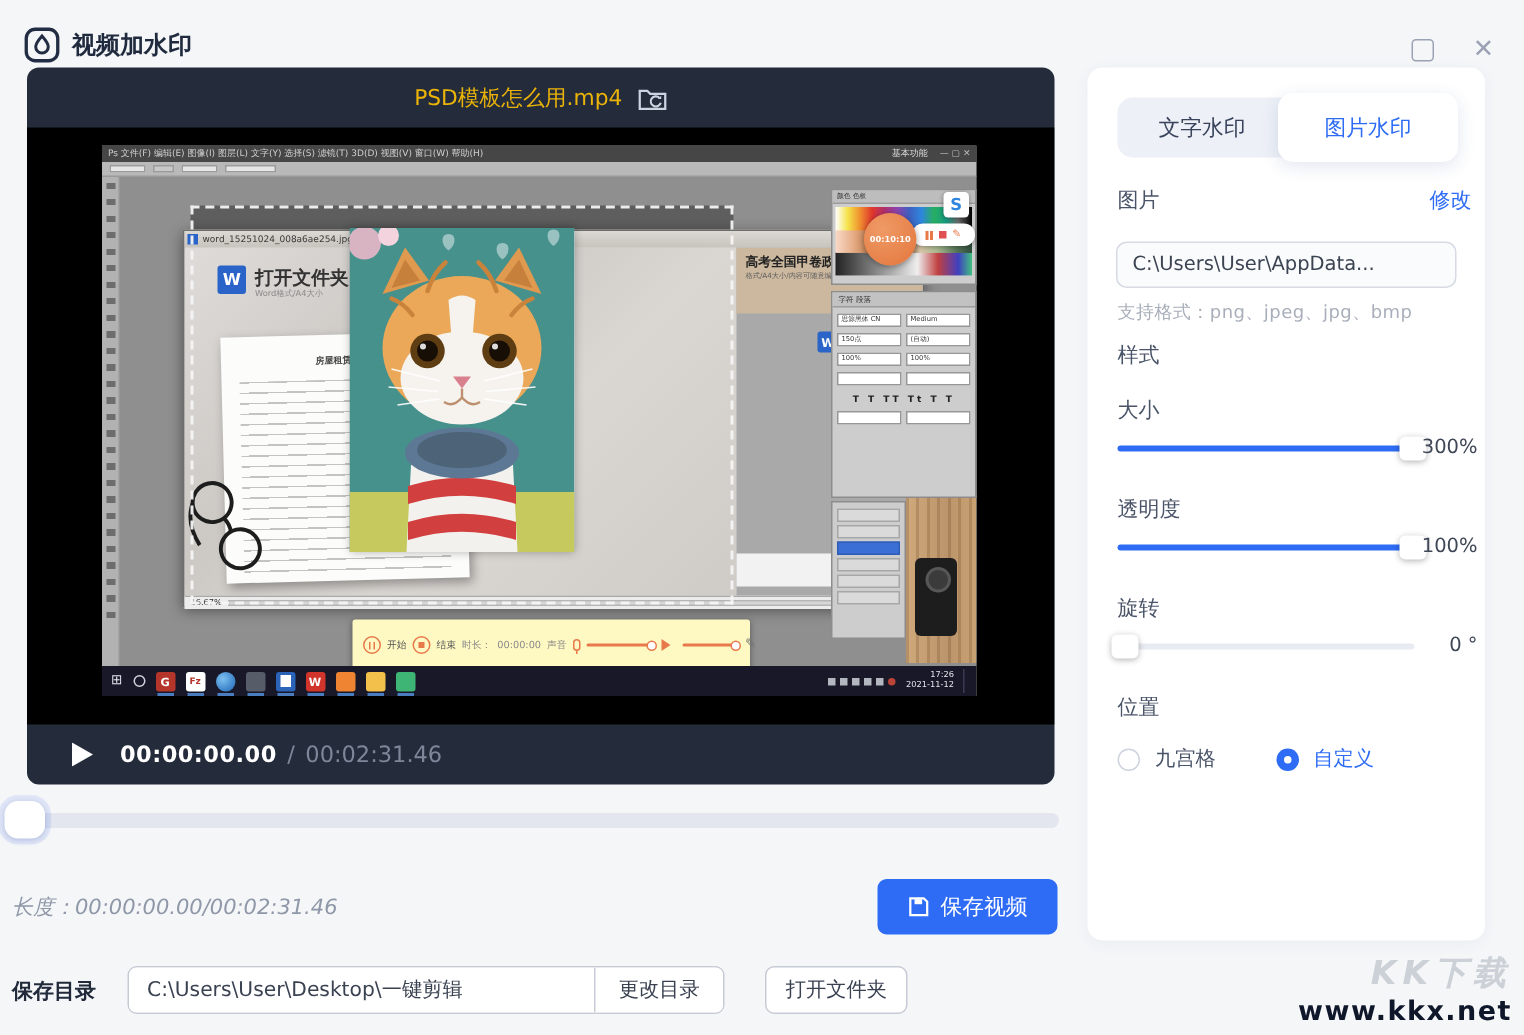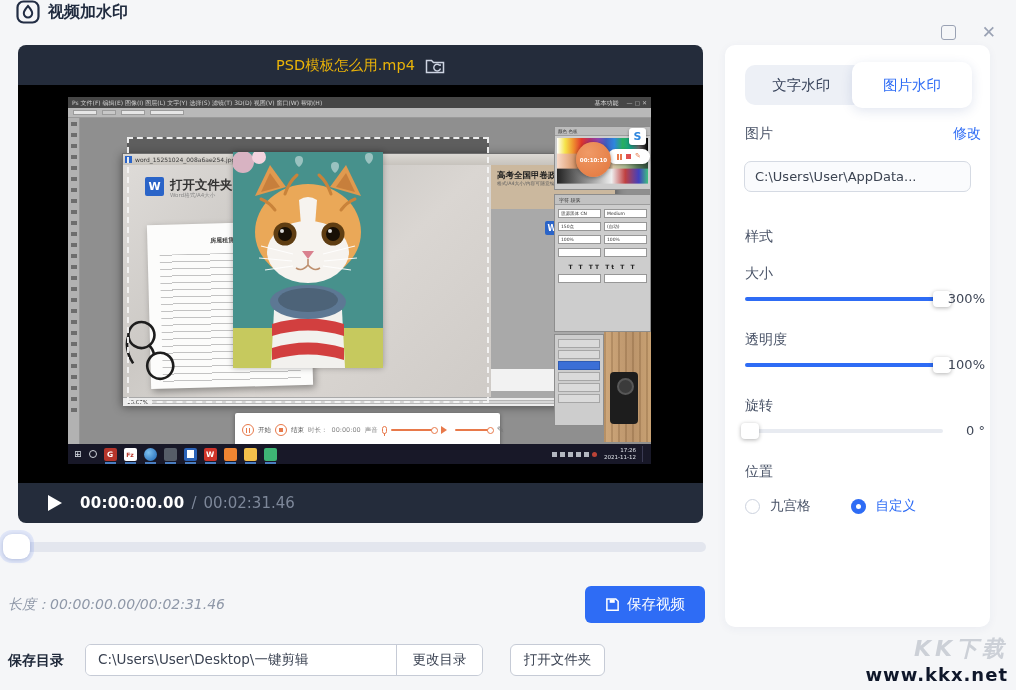--- a/index.html
+++ b/index.html
@@ -1,21 +1,21 @@
 <!DOCTYPE html>
 <html><head>
 <meta charset="utf-8">
 <style>
   html,body{margin:0;padding:0;background:#eef0f4;}
   .stage{position:relative;width:1016px;height:690px;background:#f5f6f8;overflow:hidden;
          font-family:"DejaVu Sans","Liberation Sans",sans-serif;color:#333;}
   .stage *{box-sizing:border-box;}
 
   
-  .titlebar{position:absolute;left:0;top:0;width:100%;height:42px;display:flex;align-items:flex-start;flex-direction:column;}
+  .titlebar{position:absolute;left:0;top:0;width:100%;height:42px;display:flex;align-items:flex-end;}
   .app-id{display:flex;align-items:center;gap:8px;margin-left:16px;}
   .app-title{font-size:16px;font-weight:bold;color:#1f2a3e;}
   .win-controls{margin-left:auto;margin-right:20px;display:flex;align-items:center;gap:26px;}
   .btn-max{width:15px;height:15px;border:1.6px solid #9aa2b4;border-radius:3px;cursor:pointer;}
   .btn-close{font-size:17px;color:#9aa2b4;cursor:pointer;line-height:1;}
 
   
   .player{position:absolute;left:18px;top:45px;width:685px;height:478px;border-radius:8px;
           background:#242c3b;overflow:hidden;}
   .player-header{height:40px;display:flex;align-items:center;justify-content:center;gap:10px;
@@ -170,21 +170,21 @@
         background:linear-gradient(90deg,#cfa87b,#bb946b 60%,#c9a273);}
   .wood::before{content:'';position:absolute;inset:0;
         background:repeating-linear-gradient(90deg,rgba(110,75,40,.25) 0 2px,transparent 2px 7px);}
   .camera{position:absolute;left:6px;top:42px;width:28px;height:52px;background:#1d1d1d;border-radius:4px;z-index:8;}
   .camera::after{content:'';position:absolute;left:7px;top:6px;width:13px;height:13px;border-radius:50%;
                  background:#3b3b3b;border:2px solid #575757;}
   .layerspanel{left:474px;top:216px;width:50px;height:92px;padding:2px;}
   .lr{height:9px;margin:2px 1px;background:#dadada;border:1px solid #a6a6a6;}
   .lr.sel{background:#3b6fd6;border-color:#2f5cb4;}
 
-  .recbar{left:155px;top:295px;width:265px;height:34px;background:#ffffff;border-radius:2px;z-index:10;
+  .recbar{left:155px;top:295px;width:265px;height:34px;background:#fef9c3;border-radius:2px;z-index:10;
           display:flex;align-items:center;gap:4px;padding:0 7px;font-size:6.5px;color:#555;
           box-shadow:0 1px 4px rgba(0,0,0,.4);white-space:nowrap;}
   .rc-circ{width:12px;height:12px;border:1.3px solid #e8794a;border-radius:50%;display:flex;align-items:center;
            justify-content:center;gap:1.5px;flex:0 0 auto;}
   .rc-circ i{width:1.6px;height:5px;background:#e8794a;}
   .rc-circ .sq{width:4.5px;height:4.5px;background:#e8794a;}
   .rc-dim{color:#888;}
   .rc-mic{width:5px;height:8px;border:1px solid #e8794a;border-radius:3px;position:relative;flex:0 0 auto;}
   .rc-mic::after{content:'';position:absolute;left:1.2px;bottom:-3px;width:1px;height:3px;background:#e8794a;}
   .rc-line{position:relative;width:46px;height:2px;background:#e8794a;border-radius:1px;flex:0 0 auto;}
@@ -497,20 +497,21 @@
 
   <div class="panel">
     <div class="tabs">
       <div class="tab t2">图片水印</div>
       <div class="tab t1">文字水印</div>
     </div>
 
     <div class="p-row-label">图片</div>
     <div class="p-modify">修改</div>
     <input class="p-path" readonly="" value="C:\Users\User\AppData..." style="">
+    <div class="p-hint">支持格式：png、jpeg、jpg、bmp</div>
 
     <div class="p-sec" style="top:183px">样式</div>
 
     <div class="p-sec" style="top:220px">大小</div>
     <div class="srow" style="top:244px">
       <div class="track"></div>
       <div class="s-handle right"></div>
       <span class="s-value">300%</span>
     </div>
 

